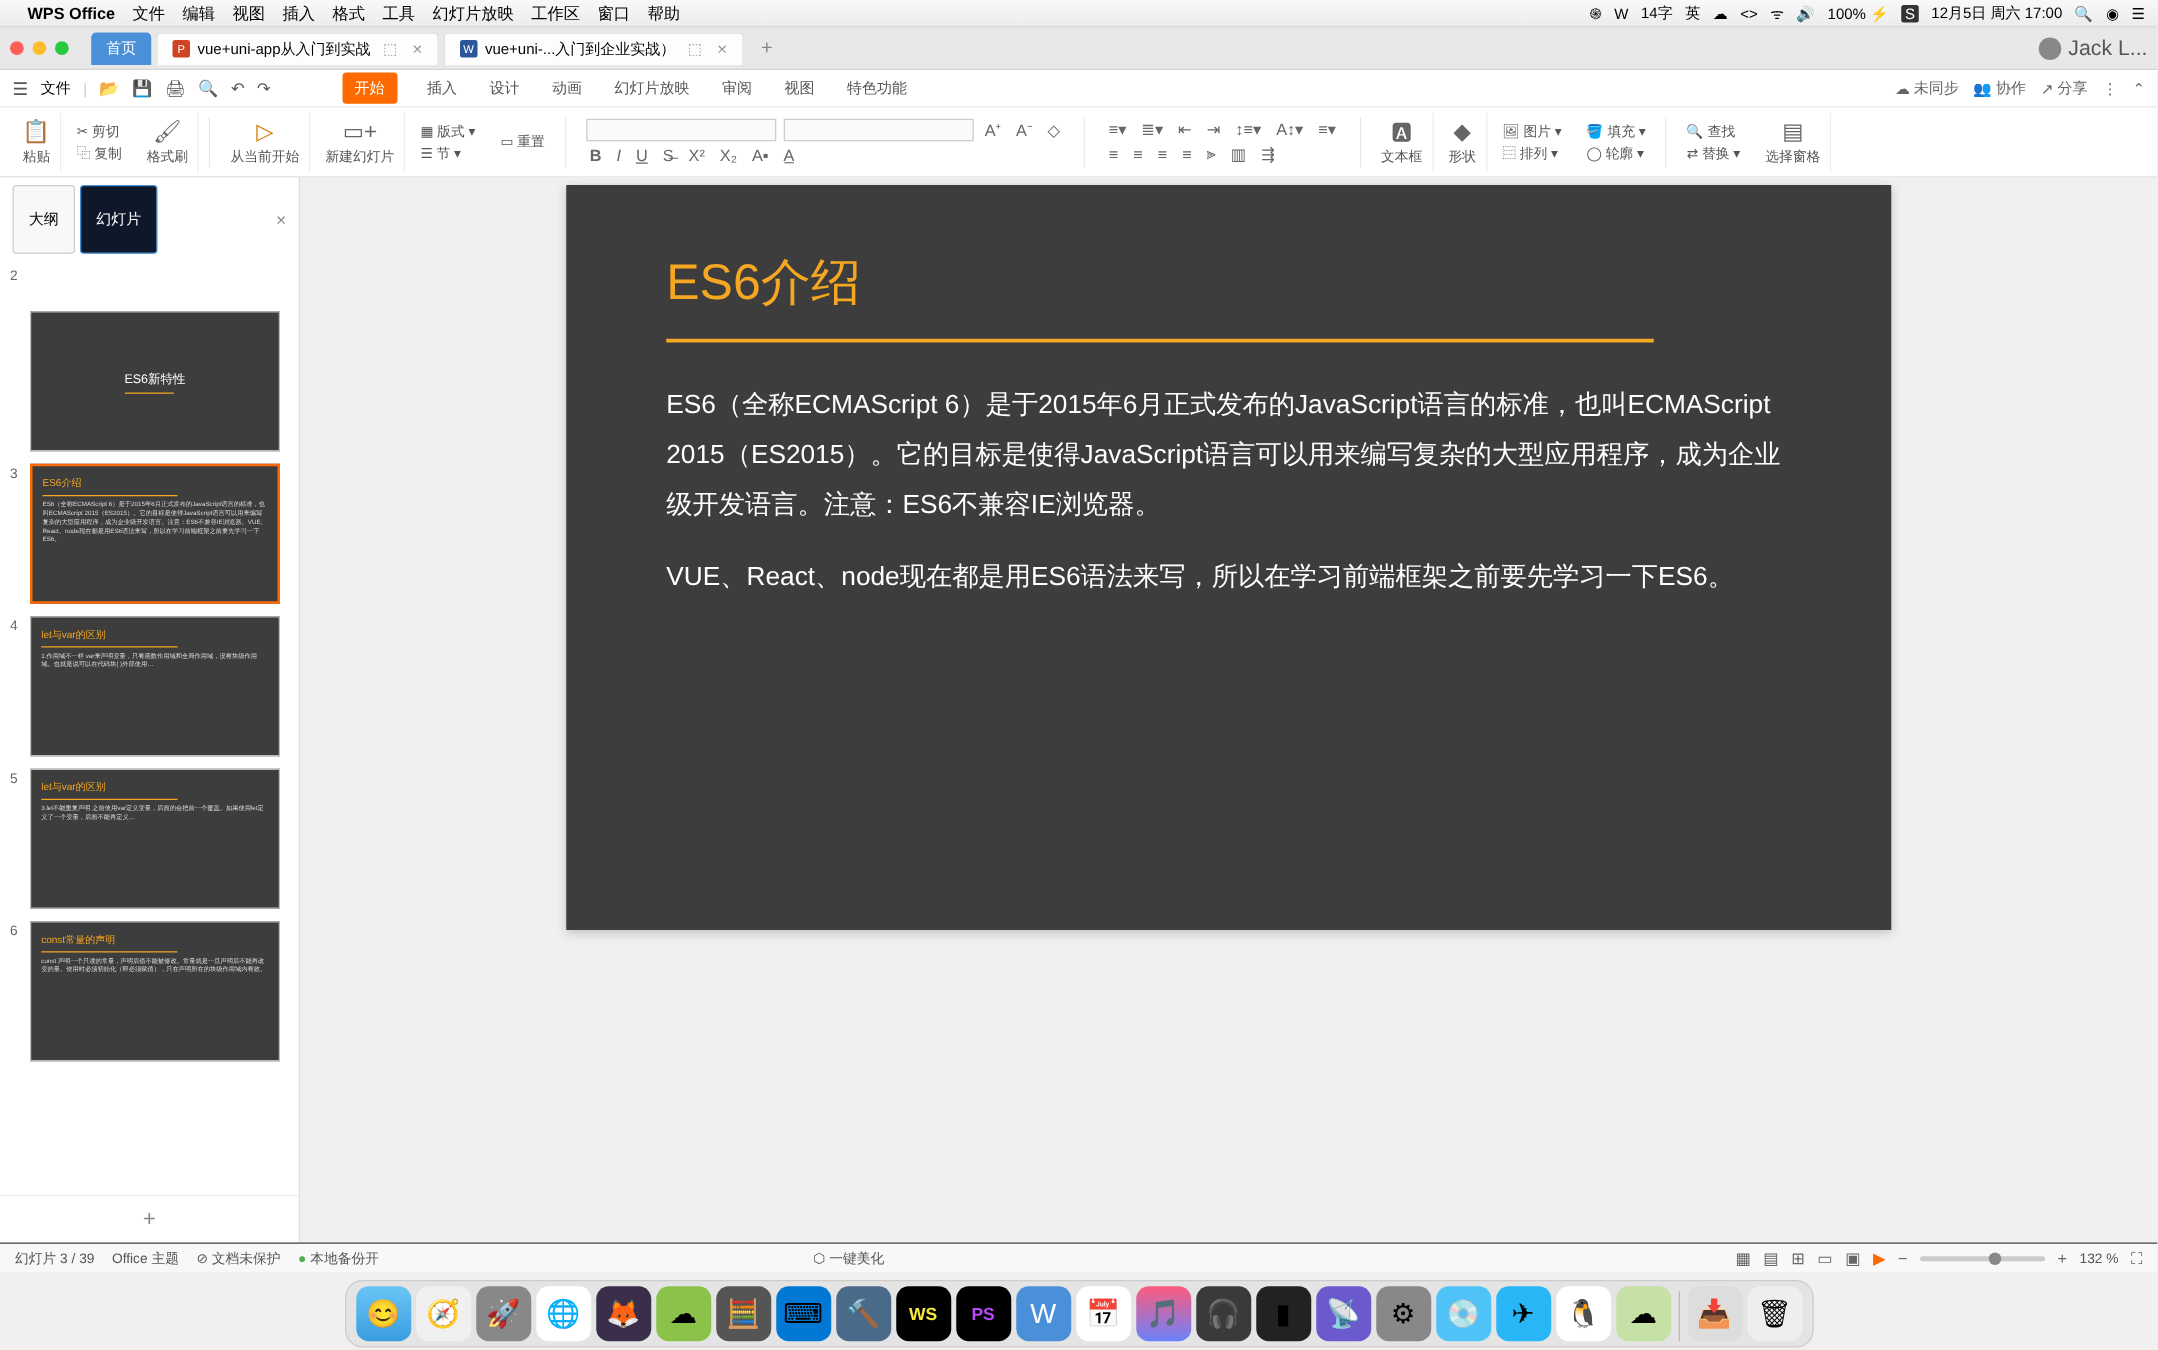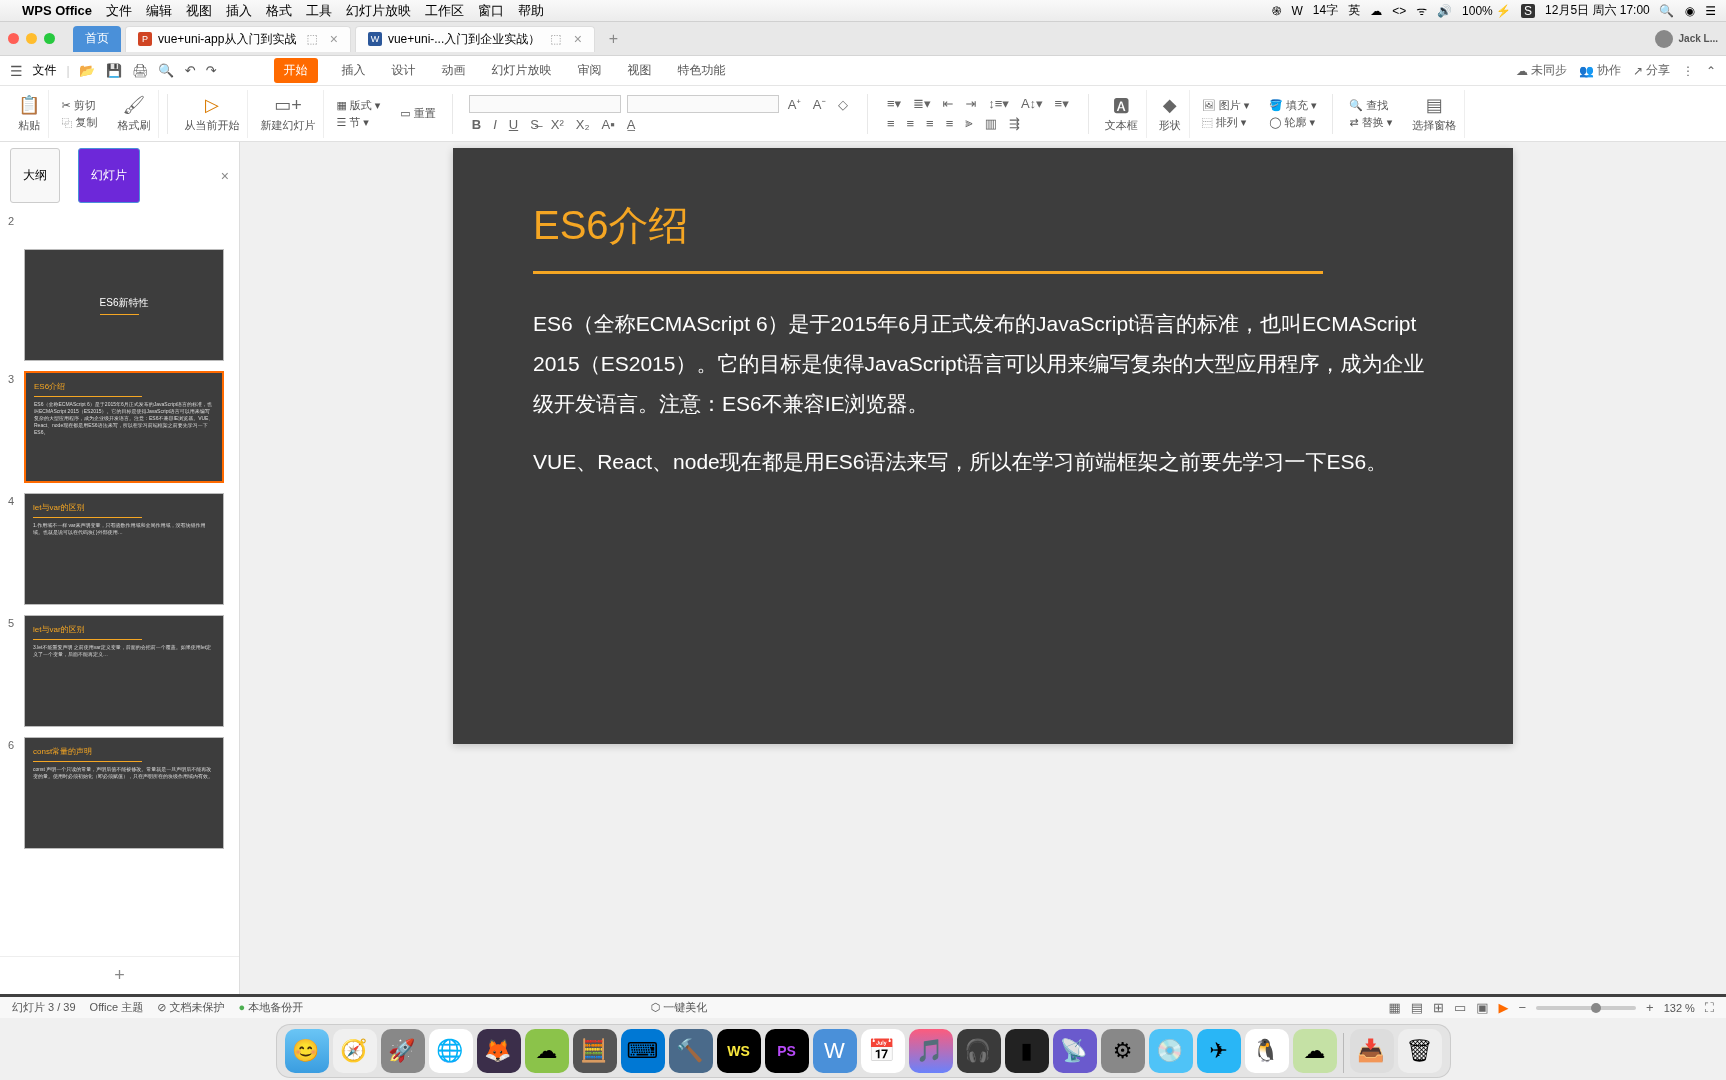--- a/index.html
+++ b/index.html
@@ -19,21 +19,21 @@
 .traffic-lights div { width: 11px; height: 11px; border-radius: 50%; }
 .tl-red { background: #ff5f56; } .tl-yellow { background: #ffbd2e; } .tl-green { background: #27c93f; }
 .doc-tab { height: 26px; display: flex; align-items: center; padding: 0 12px; border-radius: 4px 4px 0 0; margin-right: 4px; font-size: 12px; cursor: pointer; gap: 6px; justify-content: center; }
 .doc-tab.home { background: #4a90d9; color: #fff; }
 .doc-tab.file { background: #fdfdfd; border: 1px solid #ddd; border-bottom: none; }
 .doc-tab .p-icon { width: 14px; height: 14px; background: #d04423; color: #fff; display: inline-flex; align-items: center; justify-content: center; font-size: 9px; border-radius: 2px; }
 .doc-tab .w-icon { width: 14px; height: 14px; background: #2b579a; color: #fff; display: inline-flex; align-items: center; justify-content: center; font-size: 9px; border-radius: 2px; }
 .doc-tab .close-x { color: #999; margin-left: 6px; font-size: 14px; }
 .doc-tab .ext { color: #999; margin-left: 4px; }
 .tab-add { color: #888; font-size: 16px; padding: 0 10px; cursor: pointer; }
-.user-area { margin-left: auto; display: flex; align-items: center; gap: 6px; font-size: 10px; color: #555; font-weight: bold; }
+.user-area { margin-left: auto; display: flex; align-items: center; gap: 6px; font-size: 17px; color: #555; }
 .user-avatar { width: 18px; height: 18px; border-radius: 50%; background: #888; }
 
 
 .file-row { height: 30px; background: #fff; border-bottom: 1px solid #e5e5e5; display: flex; align-items: center; padding: 0 10px; gap: 10px; font-size: 12px; }
 .file-row .menu-icon { font-size: 14px; color: #555; cursor: pointer; }
 .file-row .file-btn { cursor: pointer; }
 .file-row .icon-sep { color: #ccc; }
 .file-row .qat-icon { color: #555; cursor: pointer; font-size: 13px; }
 .file-row .ribbon-tabs { display: flex; gap: 22px; margin-left: 20px; }
 .file-row .ribbon-tab { cursor: pointer; color: #555; padding: 4px 2px; }
@@ -53,21 +53,21 @@
 .ribbon .mini-icon { font-size: 13px; color: #666; cursor: pointer; padding: 1px 3px; }
 .ribbon .vsep { width: 1px; height: 40px; background: #e8e8e8; margin: 0 4px; }
 
 
 .main { flex: 1; display: flex; background: #f0f0f0; overflow: hidden; }
 
 
 .slide-panel { width: 240px; background: #fff; border-right: 1px solid #ddd; display: flex; flex-direction: column; }
 .panel-tabs { display: flex; align-items: center; padding: 6px 10px; gap: 4px; }
 .panel-tab { padding: 18px 12px; font-size: 12px; cursor: pointer; border: 1px solid #ccc; border-radius: 3px; background: #f8f8f8; }
-.panel-tab.active { background: #6d28d9; color: #fff; border-color: #4a90d9; margin-left: 14px; }
+.panel-tab.active { background: #0f172a; color: #fff; border-color: #4a90d9; }
 .panel-close { margin-left: auto; color: #888; cursor: pointer; font-size: 14px; }
 .thumbs { flex: 1; overflow-y: auto; padding: 4px 8px; }
 .thumb-row { display: flex; gap: 6px; margin-bottom: 10px; }
 .thumb-num { width: 10px; font-size: 11px; color: #666; padding-top: 2px; }
 .thumb { width: 200px; height: 112px; background: #3d3d3d; border: 1px solid #bbb; cursor: pointer; padding: 8px; color: #fff; font-size: 7px; overflow: hidden; position: relative; }
 .thumb.active { border: 2px solid #ff6a00; }
 .thumb .t-title { color: #f5a623; font-size: 8px; margin-bottom: 4px; }
 .thumb .t-line { height: 1px; background: #f5a623; margin-bottom: 4px; width: 60%; }
 .thumb .t-body { font-size: 5px; line-height: 1.4; color: #ddd; }
 .thumb.s1 { display: flex; align-items: center; justify-content: center; margin-top: 36px; }
@@ -78,21 +78,21 @@
 
 .canvas-area { flex: 1; display: flex; flex-direction: column; background: #f0f0f0; }
 .canvas-scroll { flex: 1; display: flex; align-items: flex-start; justify-content: center; padding: 6px 20px; overflow: auto; }
 .slide { width: 1060px; height: 596px; background: #3d3d3d; color: #fff; padding: 50px 80px; box-shadow: 0 2px 8px rgba(0,0,0,0.2); }
 .slide h1 { color: #f5a623; font-size: 40px; font-weight: 400; margin-bottom: 18px; }
 .slide .underline { height: 3px; background: #f5a623; width: 790px; margin-bottom: 30px; }
 .slide p { font-size: 21px; line-height: 1.9; margin-bottom: 18px; }
 .notes-bar { height: 26px; background: #fff; border-top: 1px solid #ddd; padding: 4px 12px; font-size: 11px; color: #999; }
 
 
-.status-bar { height: 24px; background: #f8f8f8; border-top: 3px solid #404040; display: flex; align-items: center; padding: 0 12px; font-size: 11px; color: #555; gap: 14px; }
+.status-bar { height: 24px; background: #f8f8f8; border-top: 1px solid #404040; display: flex; align-items: center; padding: 0 12px; font-size: 11px; color: #555; gap: 14px; }
 .status-bar .right { margin-left: auto; display: flex; align-items: center; gap: 10px; }
 .status-bar .view-icon { cursor: pointer; color: #666; font-size: 13px; }
 .status-bar .view-icon.play { color: #ff6a00; }
 .zoom-slider { width: 100px; height: 4px; background: #ccc; position: relative; border-radius: 2px; }
 .zoom-slider .thumb-dot { width: 10px; height: 10px; background: #888; border-radius: 50%; position: absolute; top: -3px; left: 55%; }
 
 
 .dock-area { height: 62px; display: flex; justify-content: center; align-items: flex-end; padding-bottom: 2px; background: transparent; }
 .dock { background: rgba(220,220,220,0.6); border-radius: 14px; padding: 4px 8px; display: flex; gap: 4px; align-items: flex-end; border: 1px solid rgba(180,180,180,0.5); }
 .dock-icon { width: 44px; height: 44px; border-radius: 10px; display: flex; align-items: center; justify-content: center; font-size: 22px; cursor: pointer; }

